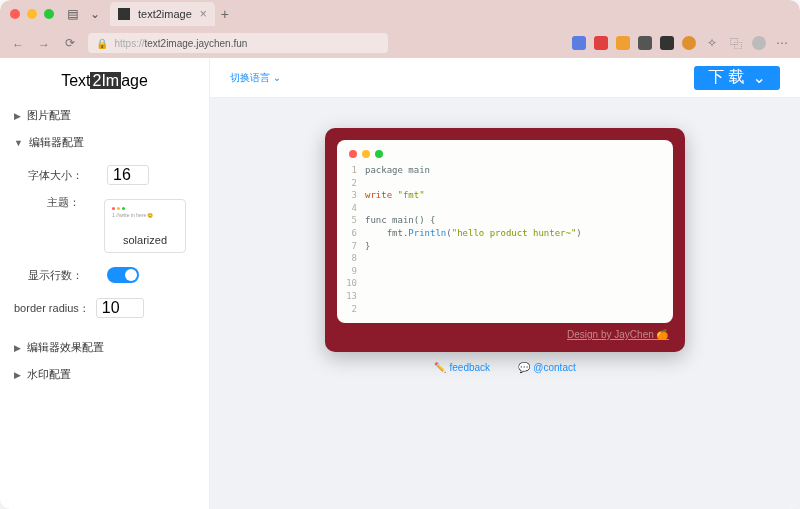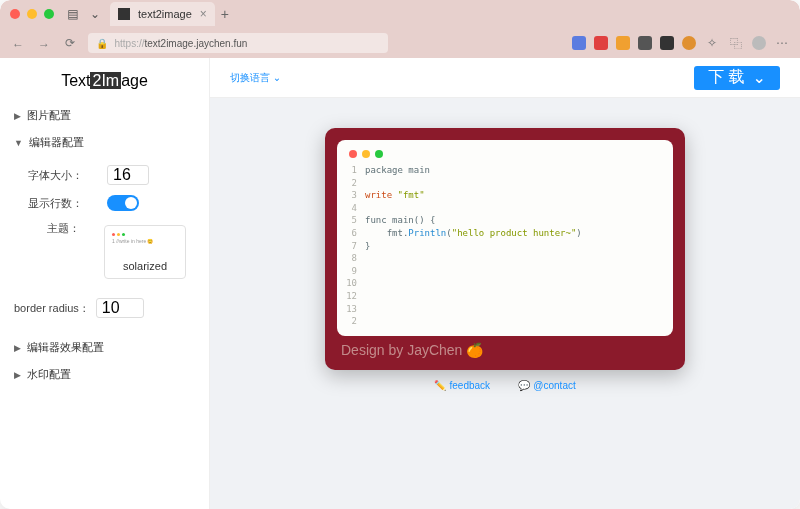--- a/index.html
+++ b/index.html
@@ -47,21 +47,21 @@
 .lang { color: #1890ff; font-size: 10px; text-align: center; }
 .dl-btn { margin-left: auto; background: #1890ff; color: #fff; height: 24px; padding: 0 14px; border-radius: 3px; font-size: 16px; display: flex; align-items: center; gap: 8px; }
 .canvas { flex: 1; display: flex; flex-direction: column; align-items: center; padding: 30px 20px 10px; overflow: auto; }
 .frame { background: #8b1a2b; border-radius: 10px; padding: 12px; width: 360px; box-shadow: 0 6px 20px rgba(0,0,0,0.25); }
 .window { background: #fdfdfb; border-radius: 8px; padding: 8px; font-family: Menlo, Consolas, monospace; font-size: 9px; }
 .wdots { display: flex; gap: 5px; padding: 2px 4px 6px; }
 .wdots span { width: 8px; height: 8px; border-radius: 50%; }
 .code-row { display: flex; line-height: 1.4; }
 .lineno { width: 20px; text-align: right; color: #b0b0a8; padding-right: 8px; }
 .code { color: #5f7177; white-space: pre; } .str { color: #859900; } .id { color: #268bd2; } .imp { color: #cb4b16; }
-.credit { font-size: 14px; color: #c28a8a; padding: 6px 4px 0; }
+.credit { text-align: right; font-size: 10px; color: #c28a8a; padding: 6px 4px 0; text-decoration: underline; }
 .footer { padding: 10px 0 14px; display: flex; gap: 28px; font-size: 10px; }
 .footer a { color: #1890ff; text-decoration: none; }
 </style>
 </head>
 <body>
 
 <div class="titlebar">
   <div class="traffic">
     <div class="tl-dot tl-red"></div>
     <div class="tl-dot tl-yellow"></div>
@@ -112,37 +112,37 @@
     </div>
     <div class="section-hdr">
       <span class="arrow">▼</span>
       <span>编辑器配置</span>
     </div>
     <div class="section-body">
       <div class="frow">
         <label>字体大小：</label>
         <input class="finput" value="16" style="">
       </div>
-      <div class="frow">
-        <label>显示行数：</label>
-        <div class="toggle"></div>
-      </div>
       <div class="frow" style="align-items:flex-start">
         <label>主题：</label>
         <div class="theme-card">
           <div class="theme-preview">
             <div class="theme-dots">
                 <span style="background:#ff5f56"></span>
                 <span style="background:#ffbd2e"></span>
                 <span style="background:#27c93f"></span>
               </div>
             <span>1 //write in here 😊</span>
           </div>
           <div class="theme-name">solarized</div>
         </div>
+      </div>
+      <div class="frow">
+        <label>显示行数：</label>
+        <div class="toggle"></div>
       </div>
     </div>
     <div class="brow">
       <span>border radius：</span>
       <input class="finput wide" value="10" style="">
     </div>
     <div style="height:10px"></div>
     <div class="section-hdr">
       <span class="arrow">▶</span>
       <span>编辑器效果配置</span>
@@ -206,24 +206,20 @@
               </div>
               <div class="code-row">
                 <div class="lineno">9</div>
                 <div class="code"></div>
               </div>
               <div class="code-row">
                 <div class="lineno">10</div>
                 <div class="code"></div>
               </div>
               <div class="code-row">
-                <div class="lineno">12</div>
-                <div class="code"></div>
-              </div>
-              <div class="code-row">
                 <div class="lineno">13</div>
                 <div class="code"></div>
               </div>
               <div class="code-row">
                 <div class="lineno">2</div>
                 <div class="code"></div>
               </div>
             </div>
         </div>
         <div class="credit">Design by JayChen 🍊</div>

